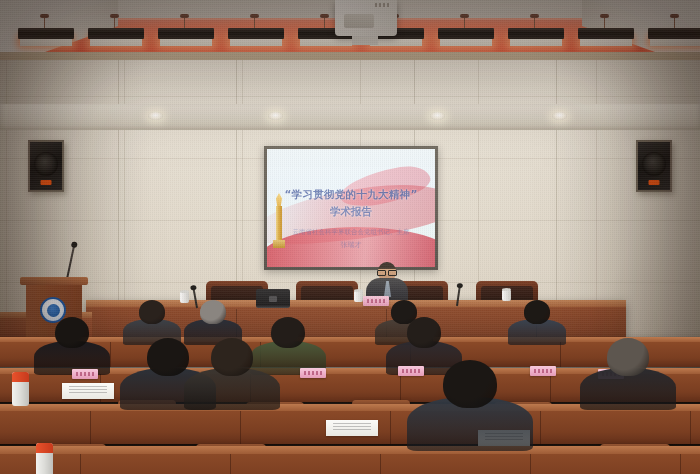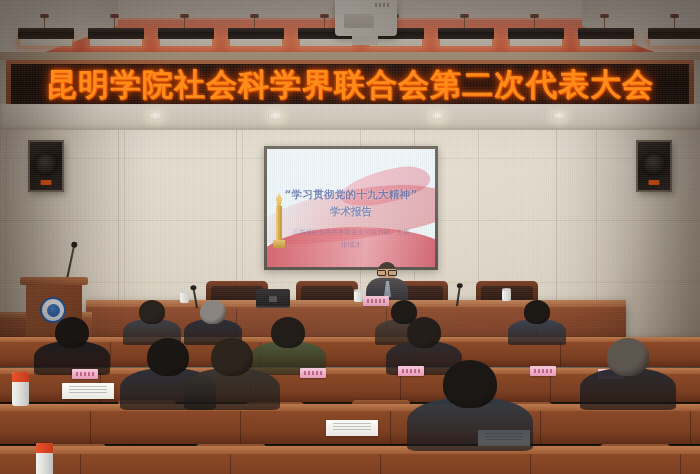--- a/index.html
+++ b/index.html
@@ -537,25 +537,20 @@
   <div class="backwall">
     <div class="wall-tiles"></div>
     <div class="wall-vert-seam" style="left:118px"></div>
     <div class="wall-vert-seam" style="left:236px"></div>
     <div class="wall-vert-seam" style="left:414px"></div>
     <div class="wall-vert-seam" style="left:556px"></div>
     <div class="wall-shade-left"></div>
     <div class="wall-shade-right"></div>
   </div>
 
-  <div class="banner-frame">
-    <div class="banner-led">
-      <div class="banner-text">昆明学院社会科学界联合会第二次代表大会</div>
-    </div>
-  </div>
 
   <div class="soffit"></div>
   <div id="downlight-group">
       <div class="downlight" style="left: 148px;"></div>
       <div class="downlight" style="left: 268px;"></div>
       <div class="downlight" style="left: 430px;"></div>
       <div class="downlight" style="left: 552px;"></div>
     </div>
 
   <div class="spk" style="left:28px; top:140px">

